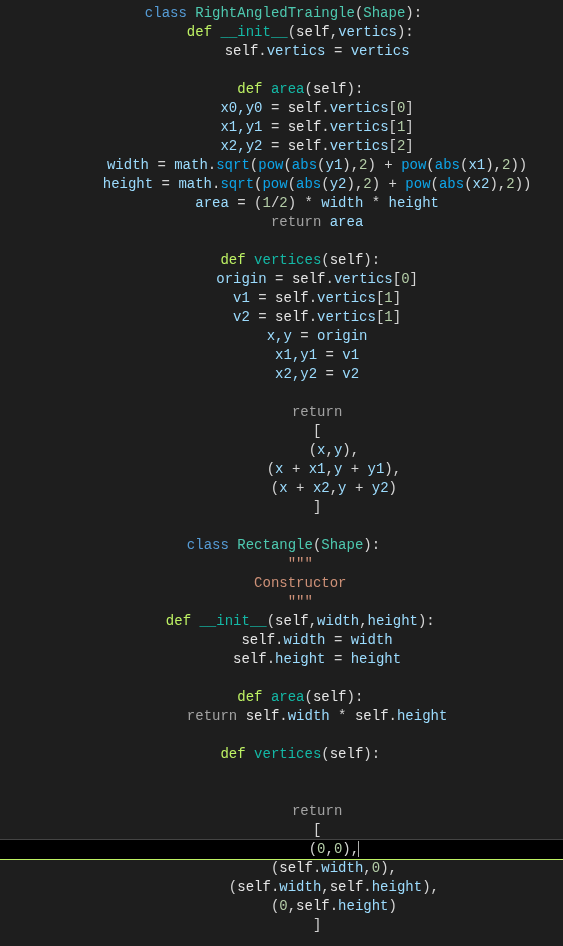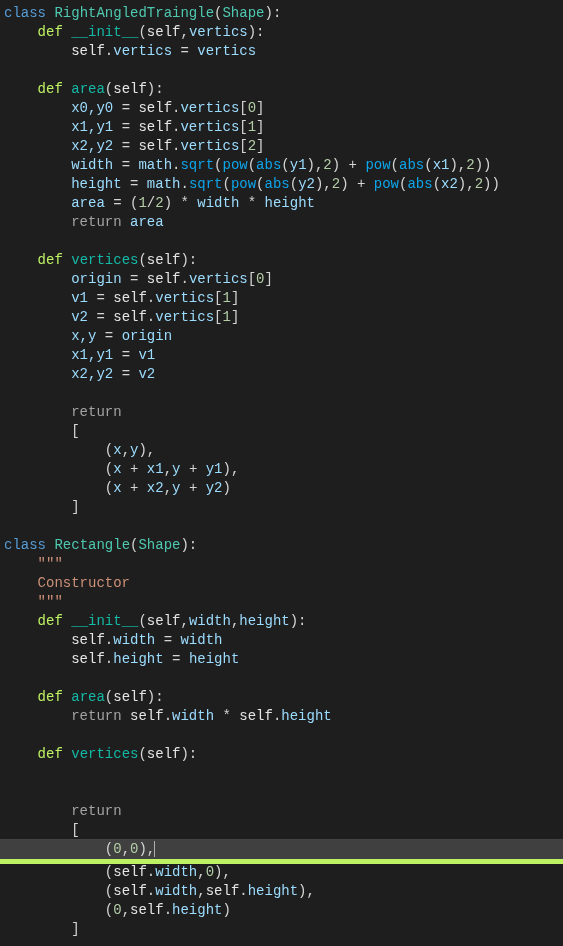--- a/index.html
+++ b/index.html
@@ -14,39 +14,40 @@
       line-height: 19px;
       color: #d4d4d4;
       width: 563px;
       height: 946px;
       overflow: hidden;
       padding: 4px 0 0 0;
     }
     .code-line {
       white-space: pre;
       padding-left: 4px;
+      text-align: center;
     }
     .kw-class { color: #569cd6; }
     .kw-def { color: #bef264; }
     .kw-return { color: #a3a3a3; }
     .kw-self { color: #e5e5e5; }
     .classname { color: #4ec9b0; }
     .funcname { color: #14b8a6; }
     .funccall { color: #0ea5e9; }
     .param { color: #9cdcfe; }
     .var { color: #9cdcfe; }
     .attr { color: #9cdcfe; }
     .num { color: #b5cea8; }
     .op { color: #d4d4d4; }
     .punc { color: #d4d4d4; }
     .str { color: #ce9178; }
     .cursor-line {
-      background-color: #404040;
+      background-color: #000000;
       border-top: 1px solid #444;
-      border-bottom: 5px solid #bef264;
+      border-bottom: 1px solid #bef264;
       margin-top: -1px;
       margin-bottom: -1px;
     }
     .cursor {
       border-left: 1px solid #aeafad;
       margin-left: -1px;
     }
   </style>
 </head>
 <body>

